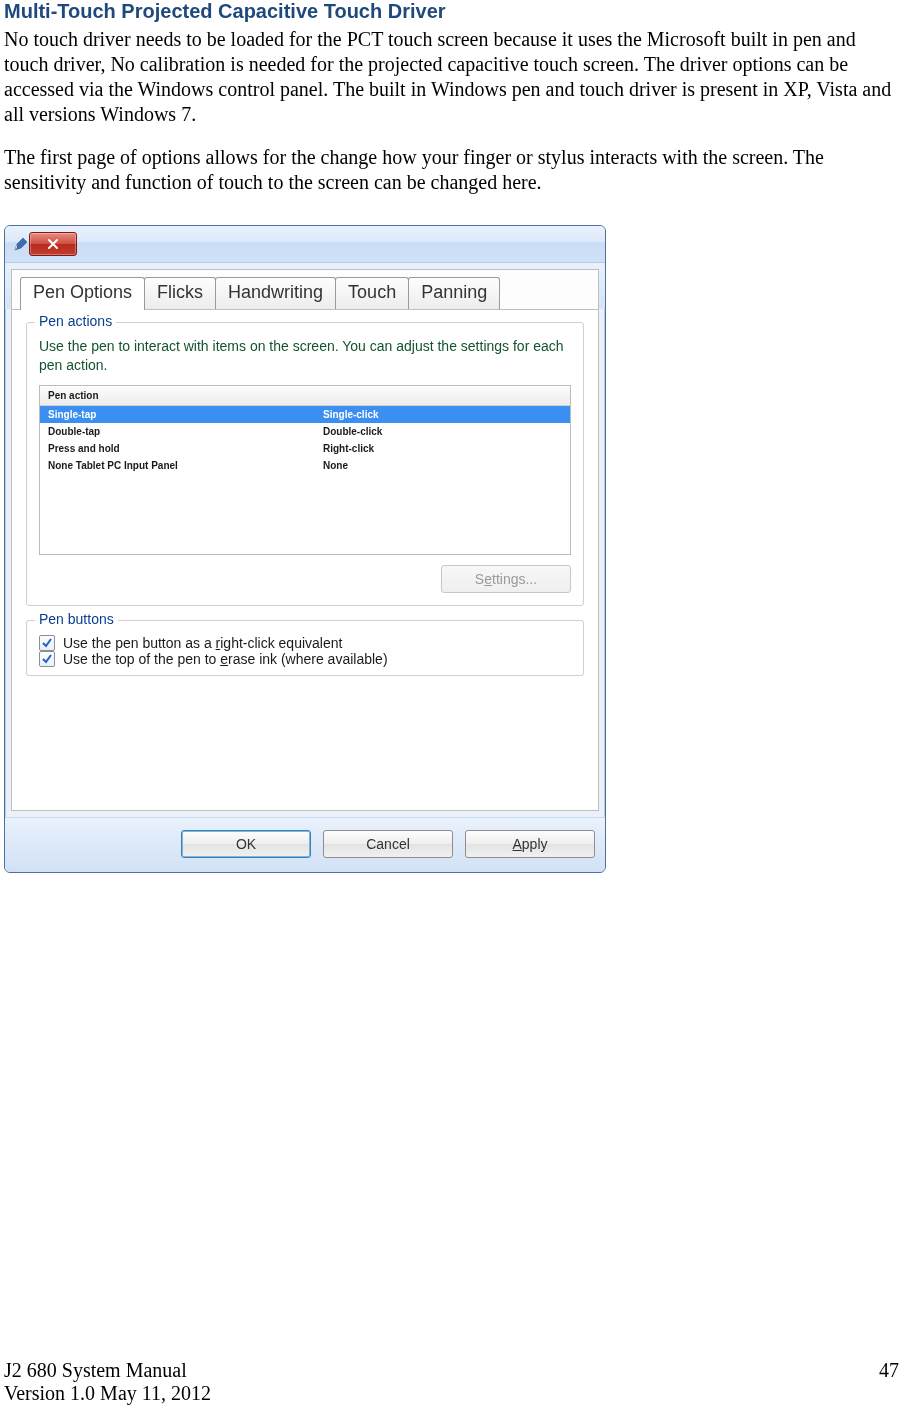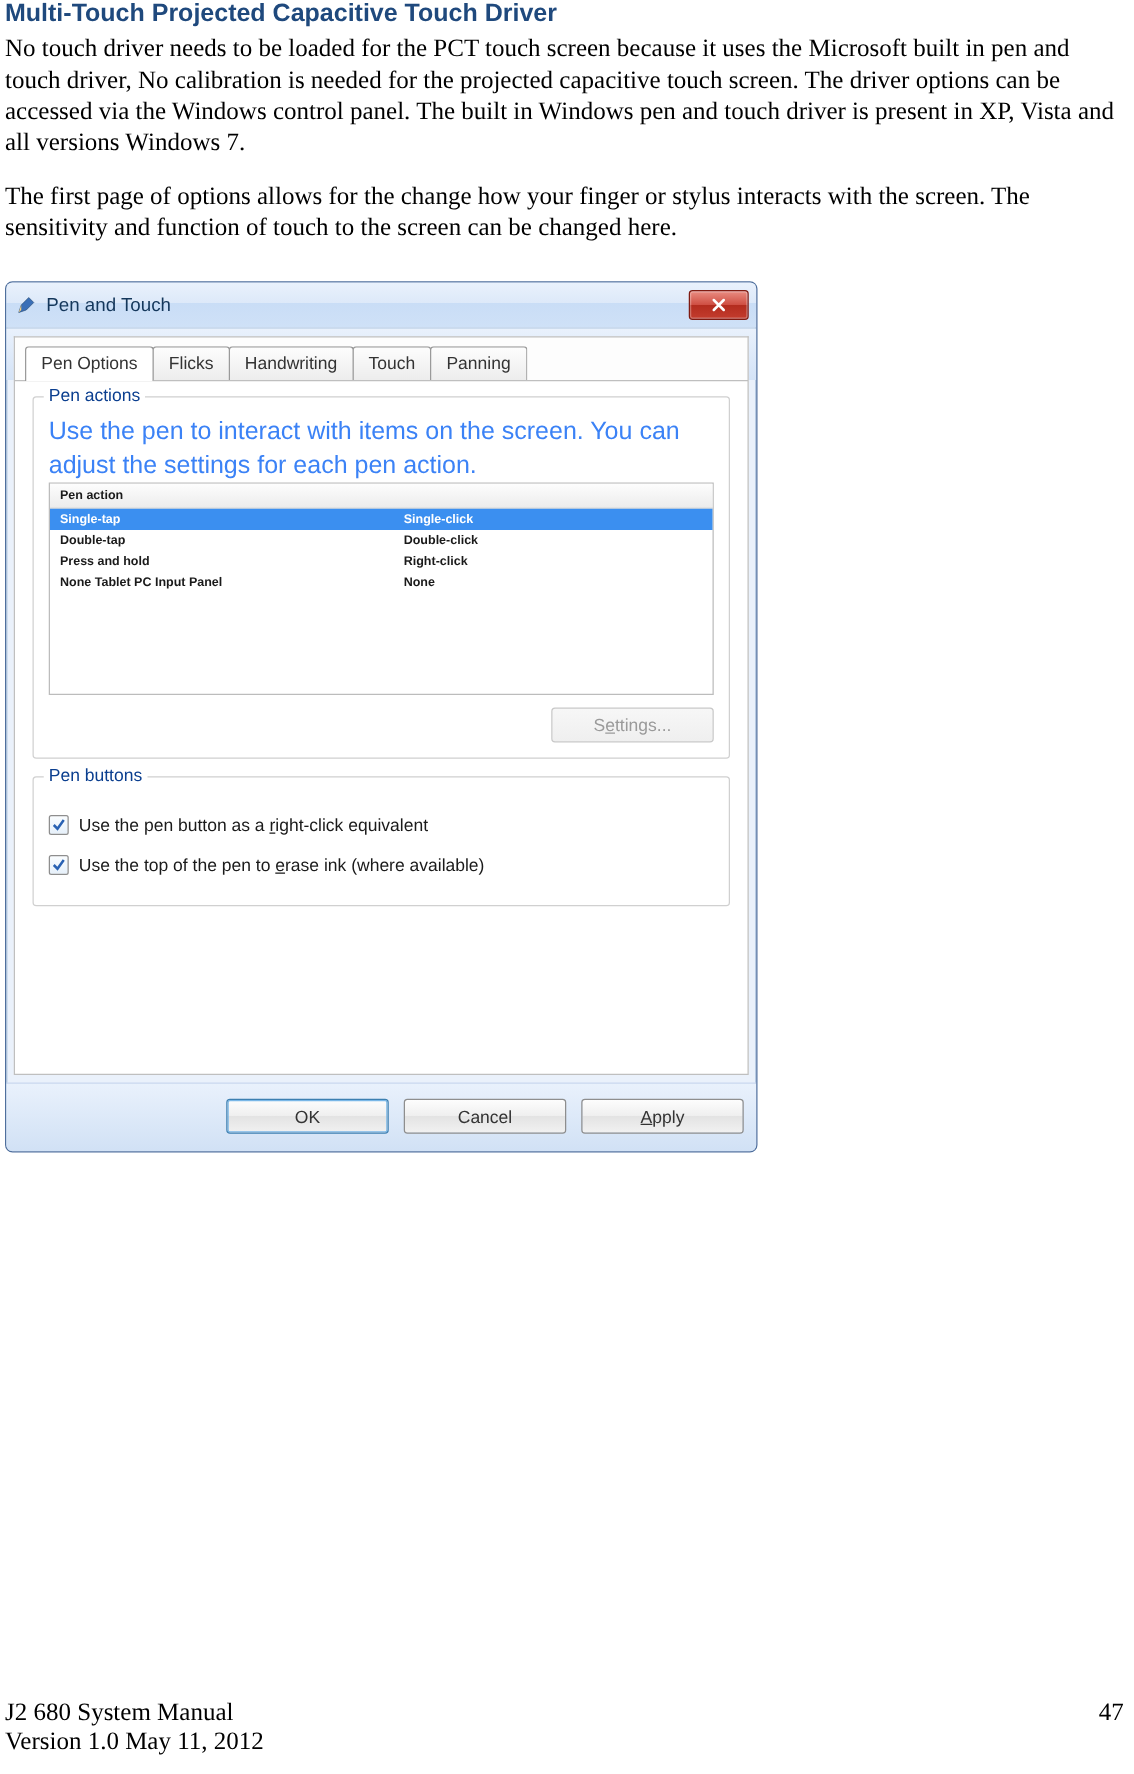--- a/index.html
+++ b/index.html
@@ -81,21 +81,21 @@
     padding: 6px 8px 0 8px;
     background: #fdfdfd;
     border: 1px solid #bfbfbf;
     border-bottom: none;
   }
   .tab {
     border: 1px solid #9a9a9a;
     border-bottom: none;
     padding: 4px 12px 6px 12px;
     background: linear-gradient(to bottom,#fdfdfd,#ececec);
-    font-size: 14px;
+    font-size: 18px;
     color: #333;
     position: relative;
     top: 1px;
     border-top-left-radius: 3px;
     border-top-right-radius: 3px;
     margin-right: -1px;
   }
   .tab.active {
     background: #fff;
     z-index: 2;
@@ -119,23 +119,23 @@
   .groupbox .legend {
     position: absolute;
     top: -10px;
     left: 8px;
     background: #fff;
     padding: 0 4px;
     color: #0a3e8f;
     font-size: 14px;
   }
   .group-text {
-    font-size: 20px;
-    color: #3b82f6;
-    margin-bottom: 0;
+    font-size: 14px;
+    color: #14532d;
+    margin-bottom: 10px;
     line-height: 1.35;
   }
   .list {
     border: 1px solid #bcbcbc;
     background: #fff;
   }
   .list-header, .list-row {
     display: flex;
     font-size: 10px;
     font-weight: bold;
@@ -182,21 +182,21 @@
     background: linear-gradient(to bottom,#f7f7f7,#efefef);
   }
   .winbtn.default {
     border-color: #3c7fb1;
     box-shadow: 0 0 0 1px #79b7e7 inset;
   }
   .cb-row {
     display: flex;
     gap: 8px;
     font-size: 14px;
-    margin: 16px 0;
+    margin: 0 0;
   }
   .cb {
     width: 14px;
     height: 14px;
     border: 1px solid #8e8e8e;
     background: linear-gradient(to bottom,#fafdff,#e6f0fa);
     display: flex;
     align-items: center;
     justify-content: center;
     border-radius: 2px;
@@ -231,21 +231,20 @@
   <p class="para">The first page of options allows for the change how your finger or stylus interacts with the screen. The sensitivity and function of touch to the screen can be changed here.</p>
 
   <div class="dialog">
     <div class="titlebar">
       <span class="pen-icon">
         <svg viewBox="0 0 16 16">
             <path d="M2 14 L4 8 L10 2 L14 6 L8 12 Z" fill="#3a6fb7" stroke="#23466f" stroke-width="0.5"></path>
             <path d="M2 14 L4 12 L4 8 Z" fill="#ffd27a"></path>
           </svg>
       </span>
-      <span class="title-text">Pen and Touch</span>
       <div class="close-btn">
         <svg viewBox="0 0 12 12">
             <path d="M2 2 L10 10 M10 2 L2 10" stroke="#fff" stroke-width="2" stroke-linecap="round"></path>
           </svg>
 
       </div>
     </div>
 
     <div class="tabrow-outer">
       <div class="tabrow">

